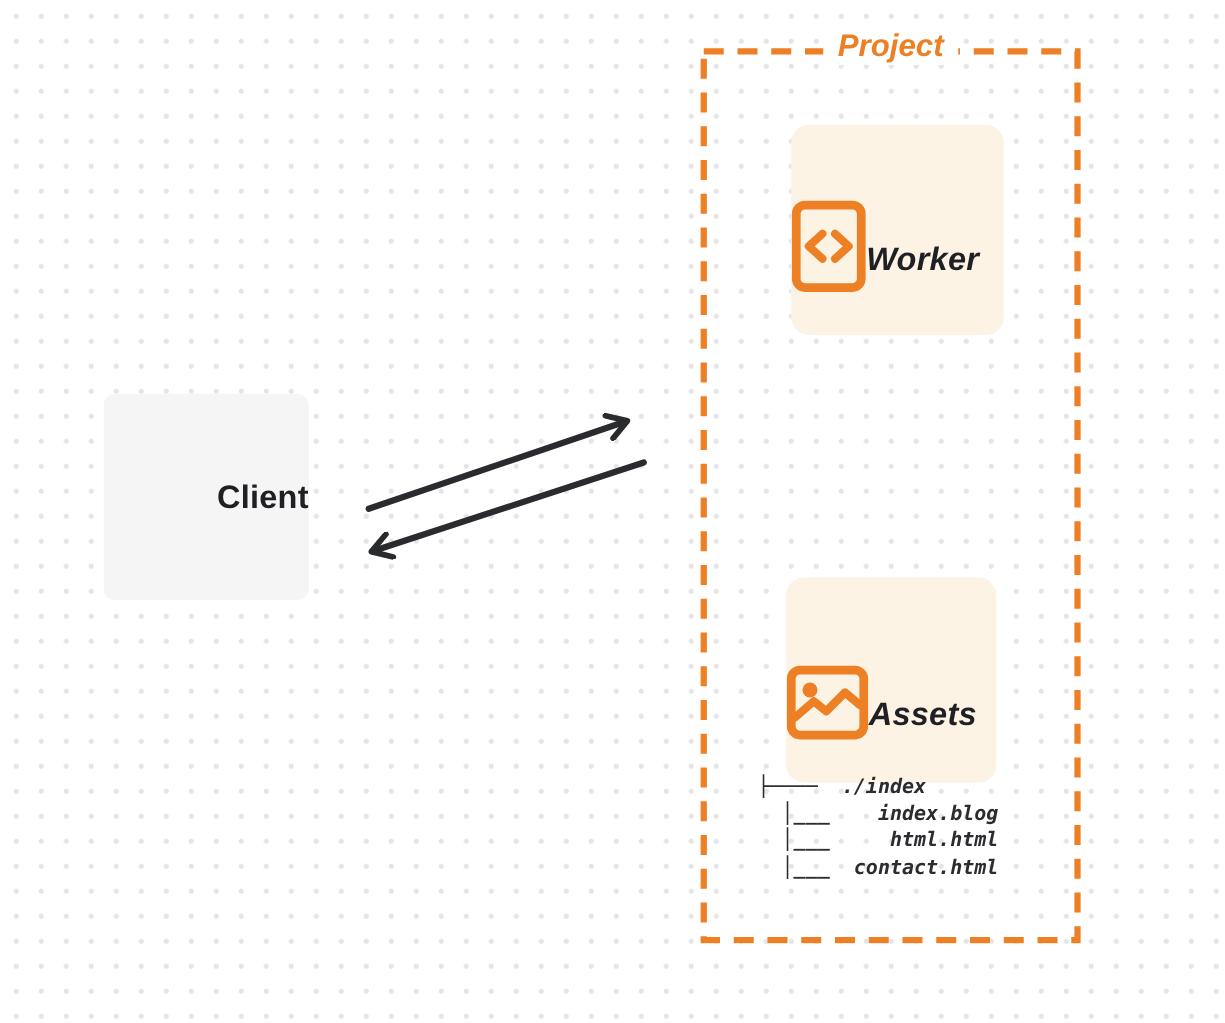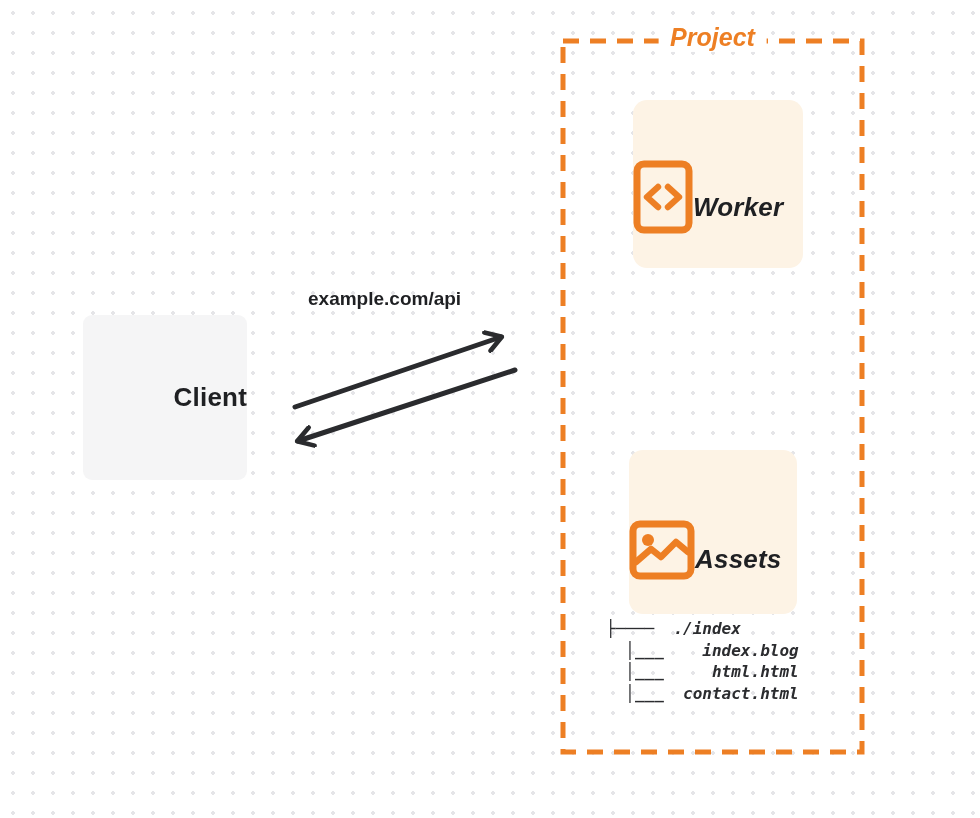--- a/index.html
+++ b/index.html
@@ -96,21 +96,21 @@
   
   .card {
     position: absolute;
     background: var(--card_bg);
     border-radius: 14px;
     display: flex;
     flex-direction: row;
     align-items: center;
   }
   .card.worker { left: 73px; top: 62px; width: 170px; height: 168px; padding-top: 26px; }
-  .card.assets { left: 69px; top: 412px; width: 168px; height: 164px; padding-top: 35px; }
+  .card.assets { left: 69px; top: 424px; width: 168px; height: 164px; padding-top: 35px; }
   .card .icon { display: block; }
   .card .icon .stroke { stroke: var(--accent); fill: none; }
   .card .icon .fill { fill: var(--accent); }
   .card.worker .node-label { margin-top: 21px; }
   .card.assets .node-label { margin-top: 20px; }
 
   
   .tree {
     position: absolute;
     left: 46px; top: 580px;
@@ -124,21 +124,20 @@
 </style>
 </head>
 <body>
 
 <div class="canvas">
 
   <div class="client-card">
     <span class="node-label">Client</span>
   </div>
 
-  <div class="request-label">example.com/api</div>
 
   <svg class="arrows" viewBox="0 0 260 140">
     <defs>
       <marker id="ah" viewBox="0 0 12 12" refX="9.5" refY="6" markerWidth="4.6" markerHeight="4.6" orient="auto">
         <path class="arrow-stroke" d="M2,1 L10,6 L2,11" stroke-width="2.4" stroke-linecap="round" stroke-linejoin="round"></path>
       </marker>
     </defs>
     <line class="arrow-stroke" x1="25" y1="85" x2="231" y2="15" stroke-width="5" stroke-linecap="round" marker-end="url(#ah)"></line>
     <line class="arrow-stroke" x1="245" y1="48" x2="28" y2="119" stroke-width="5" stroke-linecap="round" marker-end="url(#ah)"></line>
   </svg>

